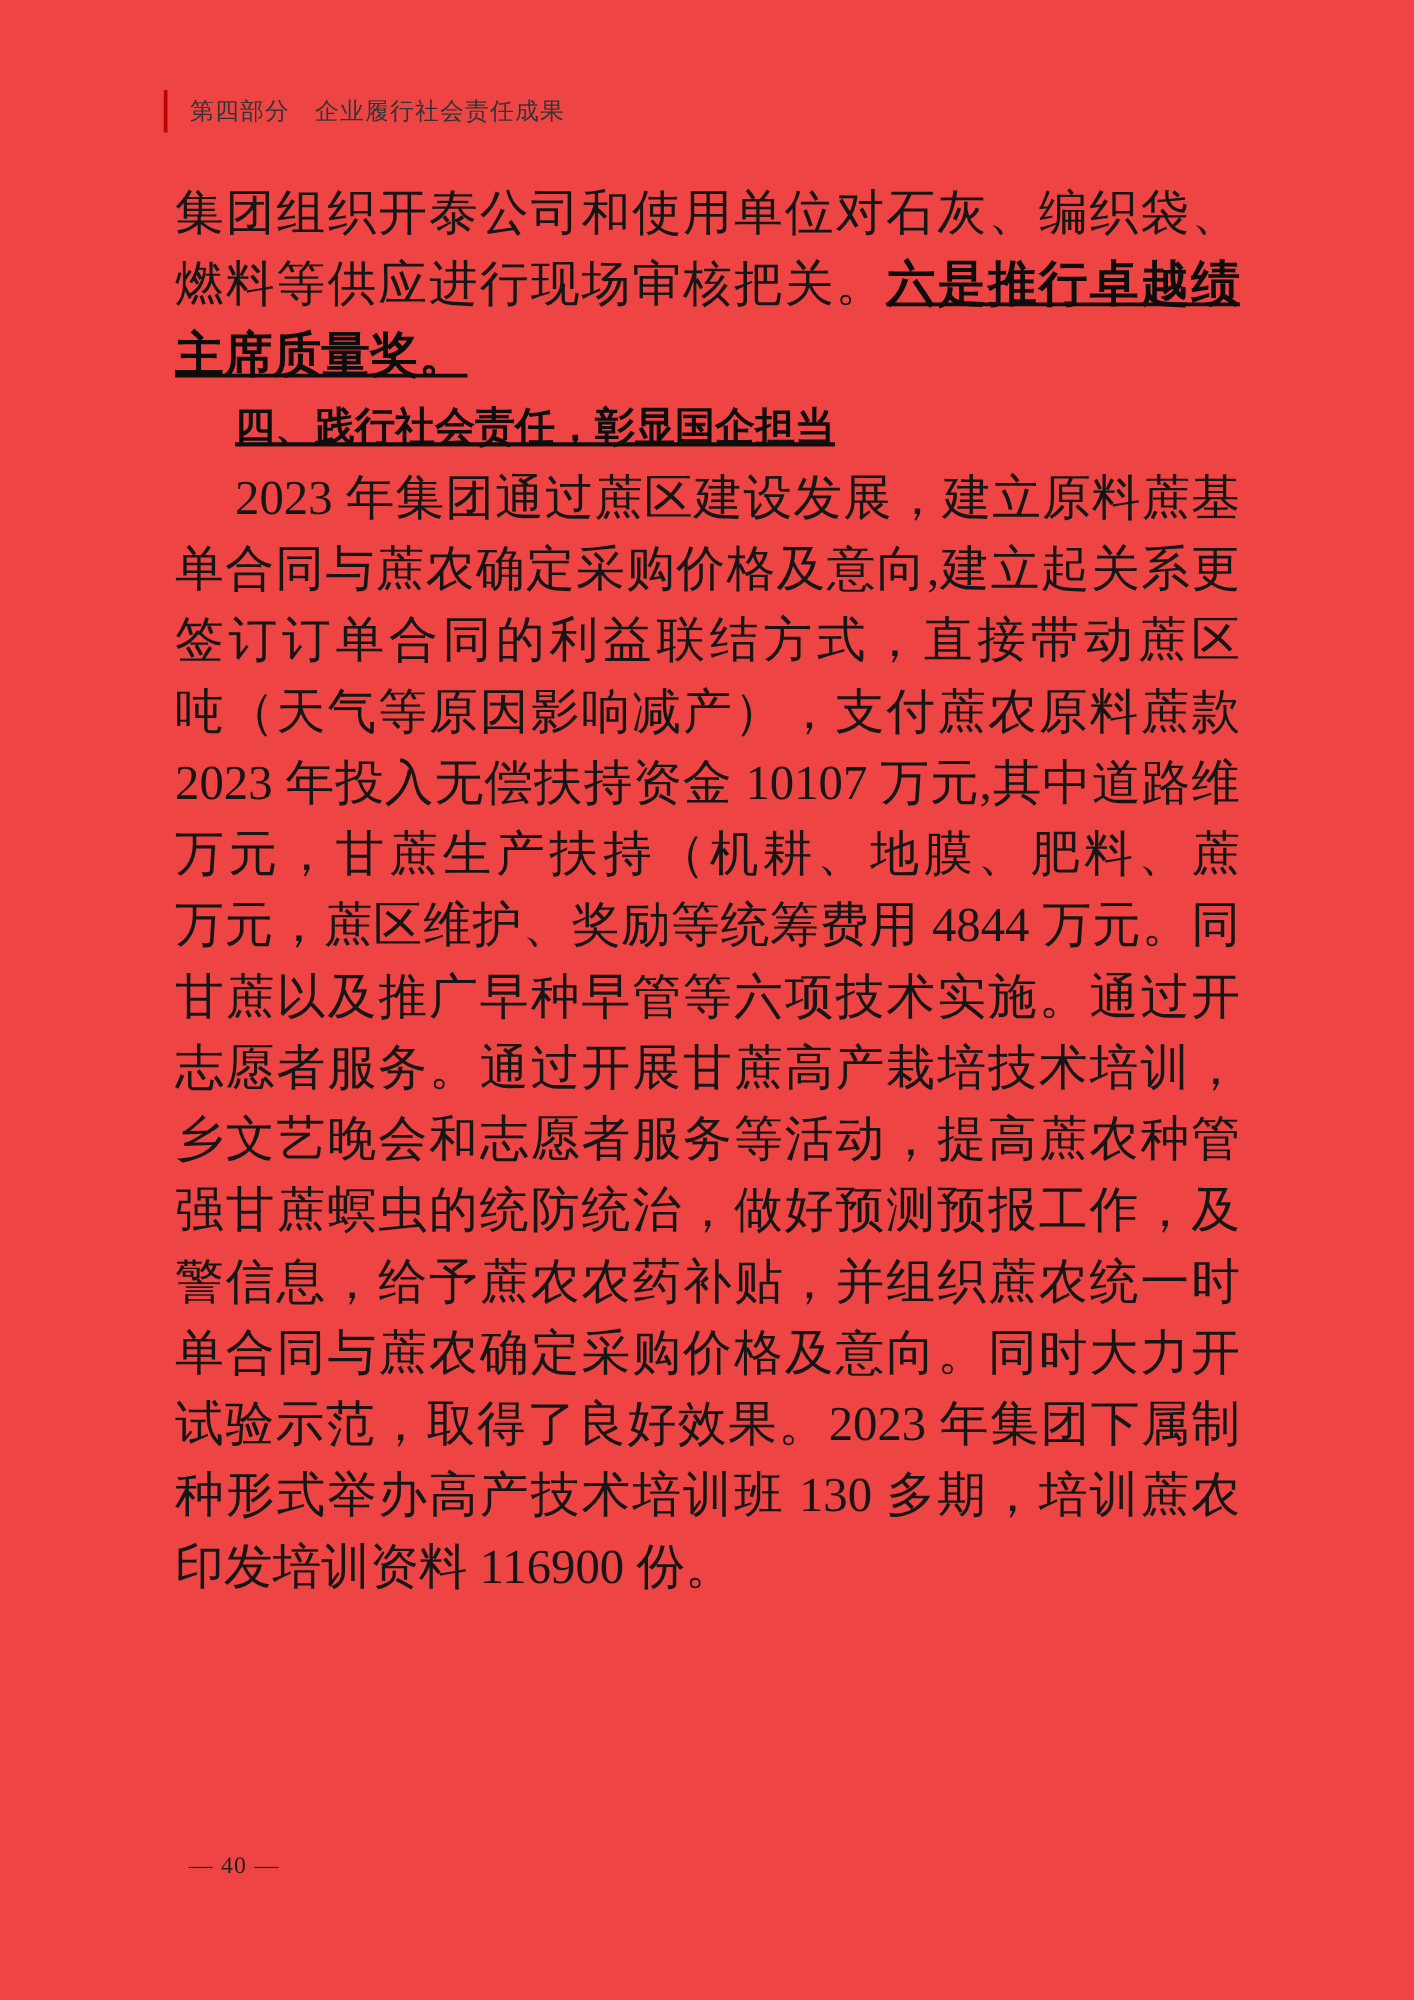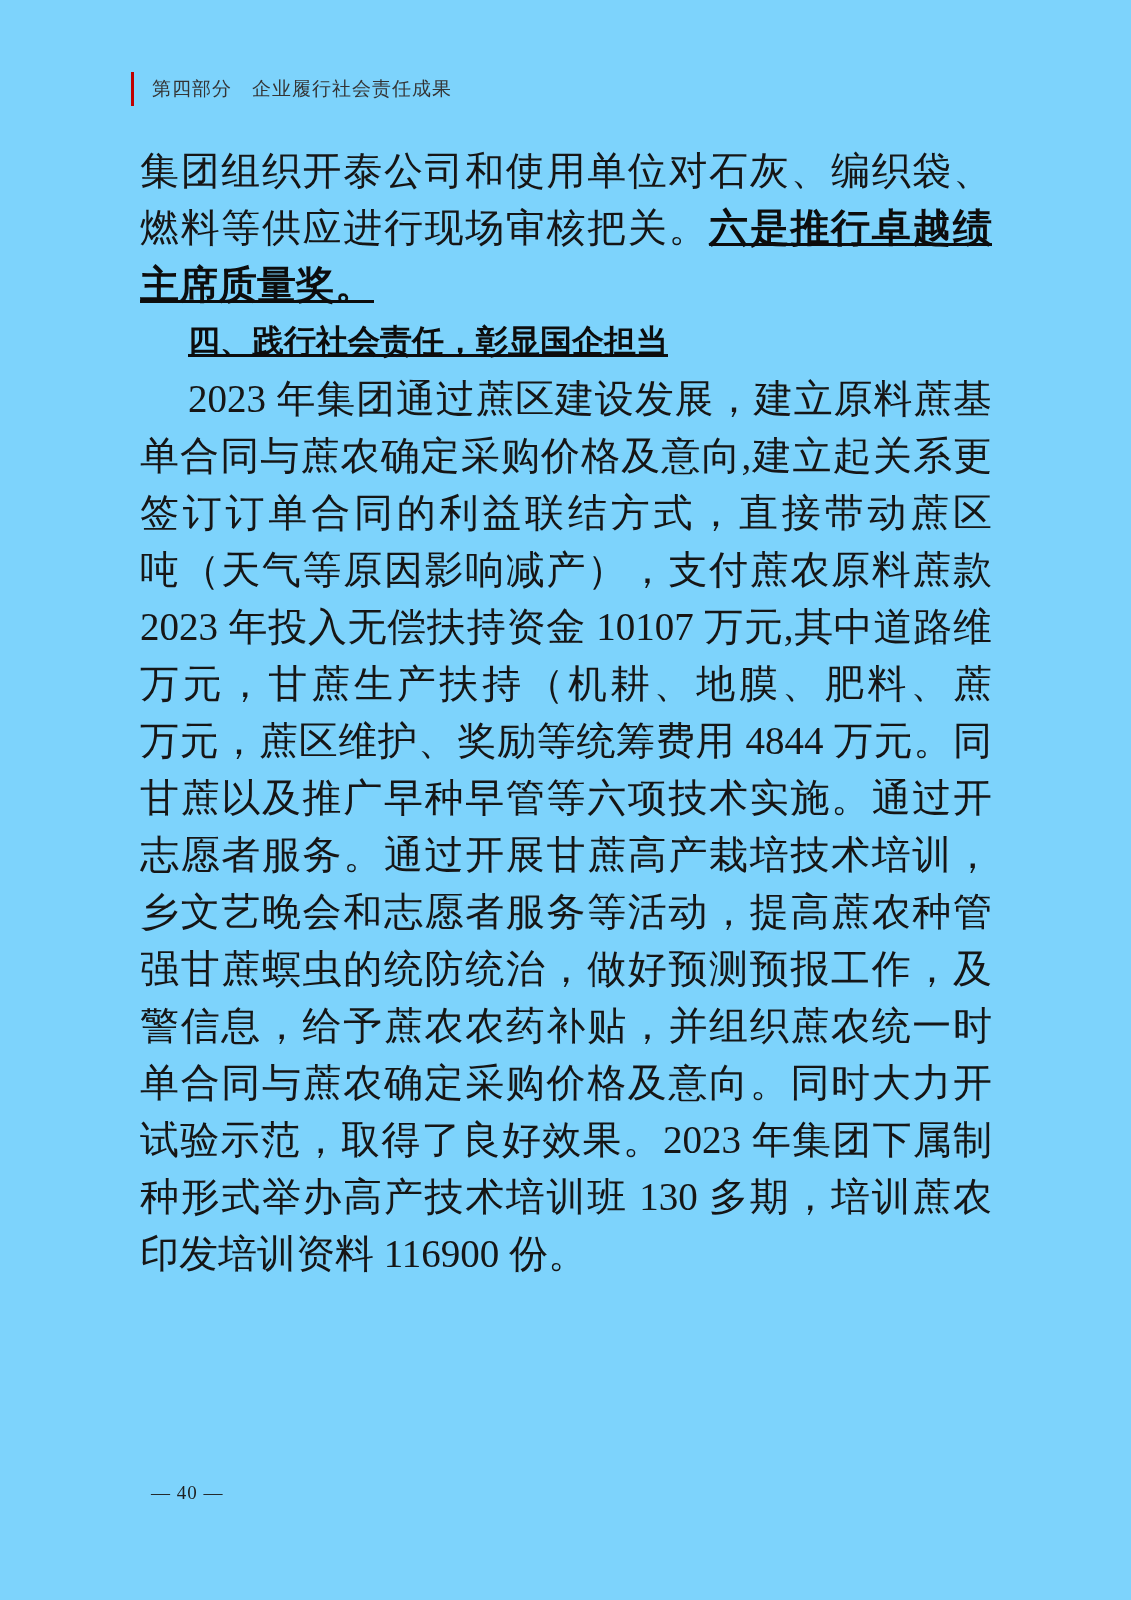--- a/index.html
+++ b/index.html
@@ -63,21 +63,21 @@
     left: 151px;
     top: 1482px;
     font-size: 19px;
     letter-spacing: 1px;
     color: #1e1e1e;
   }
 </style>
 </head>
 <body>
 
-<div class="page" style="background: #7dd3fc;">
+<div class="page" style="background: #ef4444;">
 
   <header class="page-header">
     <span class="accent-bar" style="background: rgb(192, 0, 0);"></span>
     <span class="header-text">第四部分　企业履行社会责任成果</span>
   </header>
 
   <main class="body-text">
       <div class="line"><span>集团组织开泰公司和使用单位对石灰、编织袋、磷酸和生物质</span></div>
       <div class="line"><span>燃料等供应进行现场审核把关。</span><strong>六是推行卓越绩效模式，争创</strong></div>
       <div class="line no-just"><strong>主席质量奖。</strong></div>

